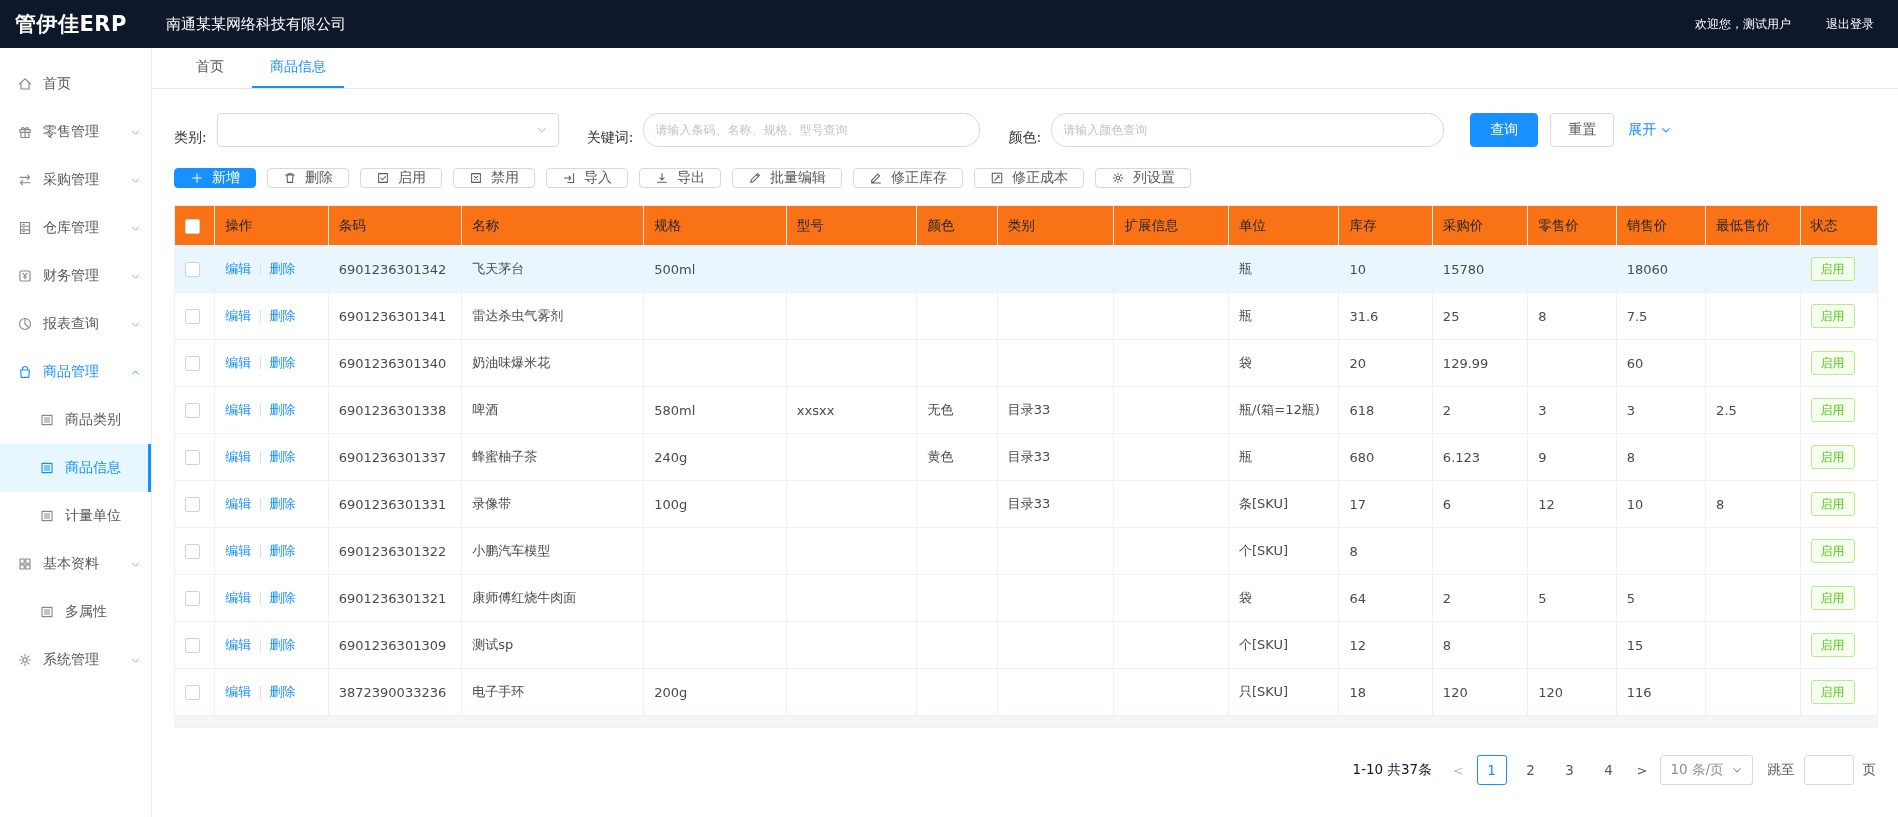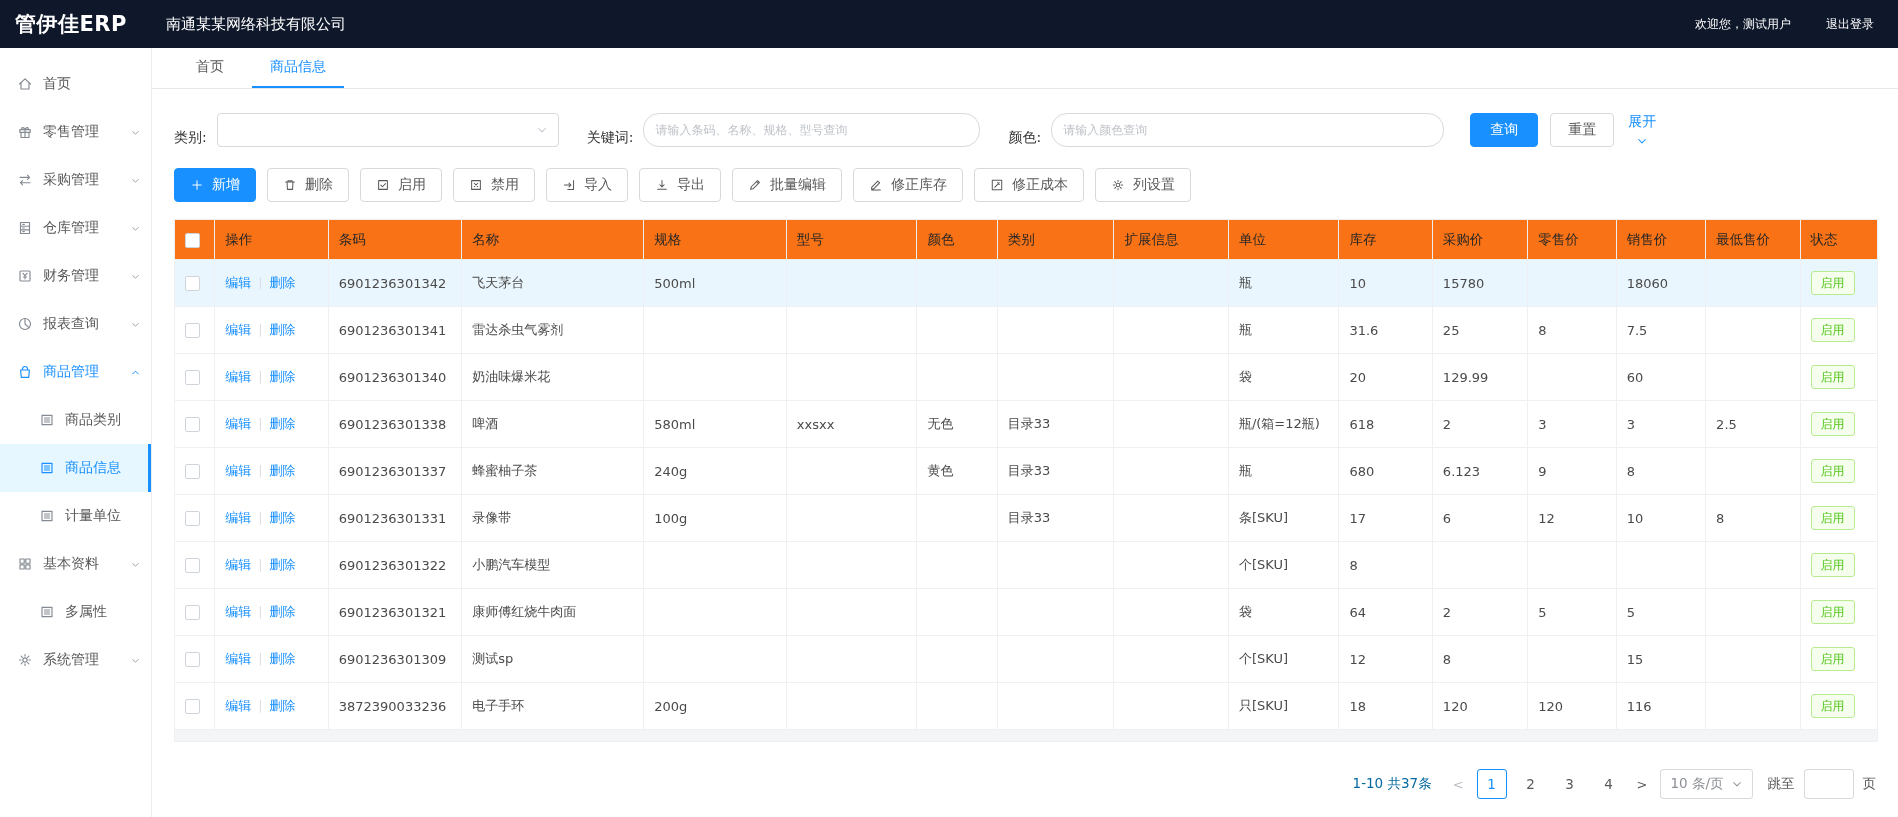--- a/index.html
+++ b/index.html
@@ -41,40 +41,40 @@
   .select-box { width:342px; height:34px; border:1px solid #d9d9d9; border-radius:4px; background:#fff; display:flex; align-items:center; justify-content:flex-end; padding-right:10px; color:#c0c4cc; cursor:pointer; }
   .select-box svg, .pgsize svg, .expand svg { width:12px; height:12px; stroke:currentColor; fill:none; stroke-width:1.4; stroke-linecap:round; stroke-linejoin:round; }
   .text-input { height:34px; border:1px solid #d9d9d9; border-radius:16px; padding:0 11px; font-size:12px; color:#333; font-family:inherit; outline:none; }
   .text-input::placeholder { color:#bfc3c9; }
   .kw-input { width:337px; }
   .color-input { width:393px; }
   .gap-lg { margin-left:28px; }
   .btn { height:34px; border-radius:4px; font-size:14px; font-family:inherit; cursor:pointer; }
   .btn-primary { background:#1890ff; color:#fff; border:1px solid #1890ff; padding:0 19px; margin-left:26px; }
   .btn-plain { background:#fff; color:#595959; border:1px solid #d9d9d9; padding:0 17px; margin-left:12px; }
-  .expand { color:#1890ff; margin-left:14px; display:inline-flex; align-items:center; gap:4px; cursor:pointer;flex-direction:column; }
+  .expand { color:#1890ff; margin-left:14px; display:inline-flex; align-items:center; gap:4px; cursor:pointer; }
   
   .toolbar { display:flex; gap:11px; margin-top:21px; }
-  .tbtn { height:34px; padding:0 15px; display:inline-flex; align-items:center; gap:8px; border:1px solid #d9d9d9; border-radius:4px; background:#fff; font-size:14px; color:#595959; cursor:pointer; font-family:inherit; }
+  .tbtn { height:20px; padding:0 15px; display:inline-flex; align-items:center; gap:8px; border:1px solid #d9d9d9; border-radius:4px; background:#fff; font-size:14px; color:#595959; cursor:pointer; font-family:inherit; }
   .tbtn .icon svg { width:14px; height:14px; }
   .tbtn.primary { background:#1890ff; border-color:#1890ff; color:#fff; }
   
   .grid-wrap { margin-top:17px; }
   table { width:100%; border-collapse:collapse; table-layout:fixed; font-size:13px; }
   th { background:#f97316; font-weight:normal; color:#262626; height:40px; text-align:left; padding:0 10px; border:1px solid #ebedf0; font-size:13.5px; }
   td { height:47px; padding:0 10px; color:#4a4a4a; border:1px solid #eef0f3; white-space:nowrap; overflow:hidden; }
   tr.row-hl td { background:#eaf6fd; }
   .cb { display:inline-block; width:15px; height:15px; border:1px solid #cfd4da; border-radius:2px; background:#fff; vertical-align:middle; cursor:pointer; }
   .link { color:#1890ff; cursor:pointer; text-decoration:none; }
   .sep { color:#dcdfe3; margin:0 7px; }
   .badge { display:inline-block; padding:2.5px 9px; font-size:12px; color:#52c41a; background:#f6ffed; border:1px solid #b7eb8f; border-radius:3px; }
   .scroll-strip { height:12px; background:#f4f5f7; border:1px solid #eef0f3; border-top:none; }
   
   .pagination { display:flex; justify-content:flex-end; align-items:center; gap:9px; margin-top:27px; font-size:13.5px; color:#595959; padding-right:2px; }
-  .pg-total { margin-right:8px; color:#0369a1; }
+  .pg-total { margin-right:8px; color:#0f172a; }
   .pg-arrow { color:#b9bec4; padding:0 4px; cursor:pointer; font-size:13px; }
   .pg-arrow.next { color:#595959; }
   .pg-num { min-width:30px; height:30px; display:flex; align-items:center; justify-content:center; border-radius:3px; cursor:pointer; }
   .pg-num.active { border:1px solid #1890ff; color:#1890ff; }
   .pgsize { border:1px solid #d9d9d9; height:30px; padding:0 9px; display:flex; align-items:center; gap:7px; border-radius:3px; color:#8c9096; cursor:pointer; }
   .jump-label { margin-left:6px; }
   .jump-input { width:50px; height:30px; border:1px solid #d9d9d9; border-radius:3px; outline:none; font-family:inherit; padding:0 6px; }
 </style>
 </head>
 <body>

